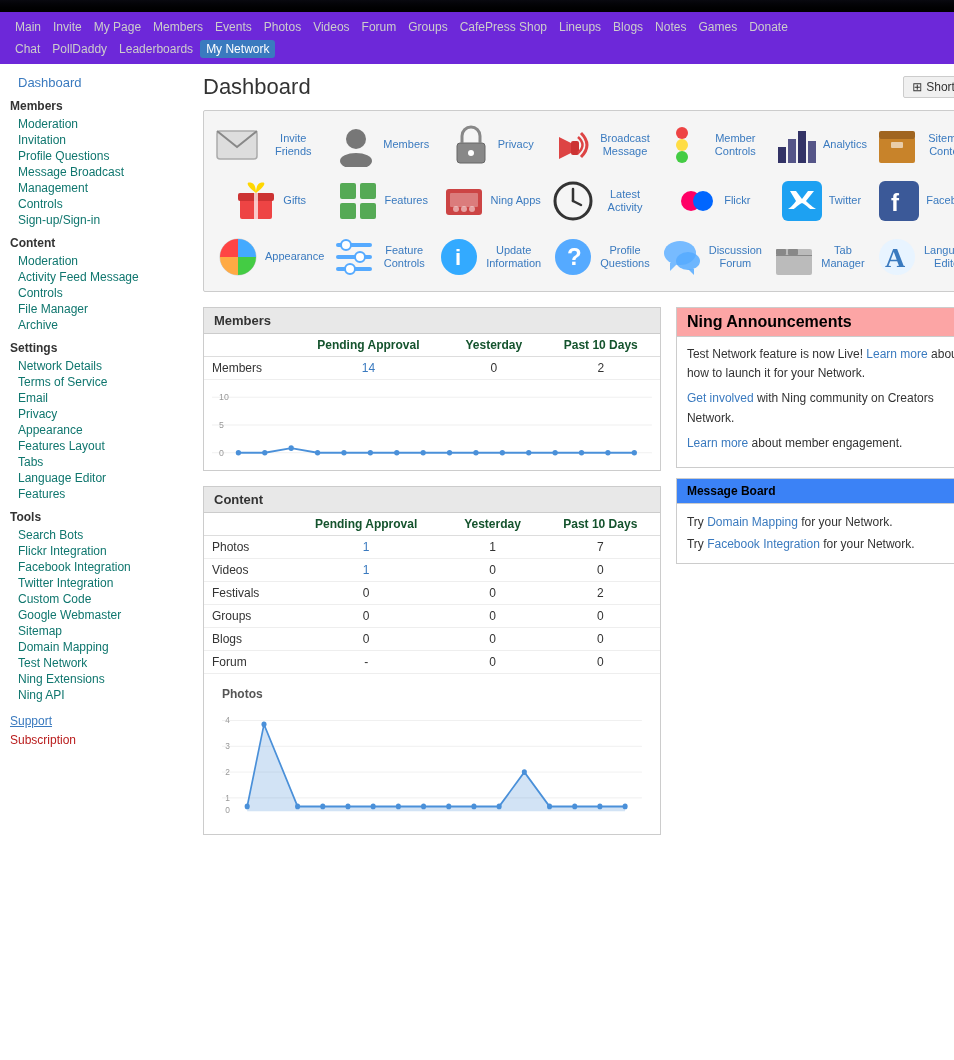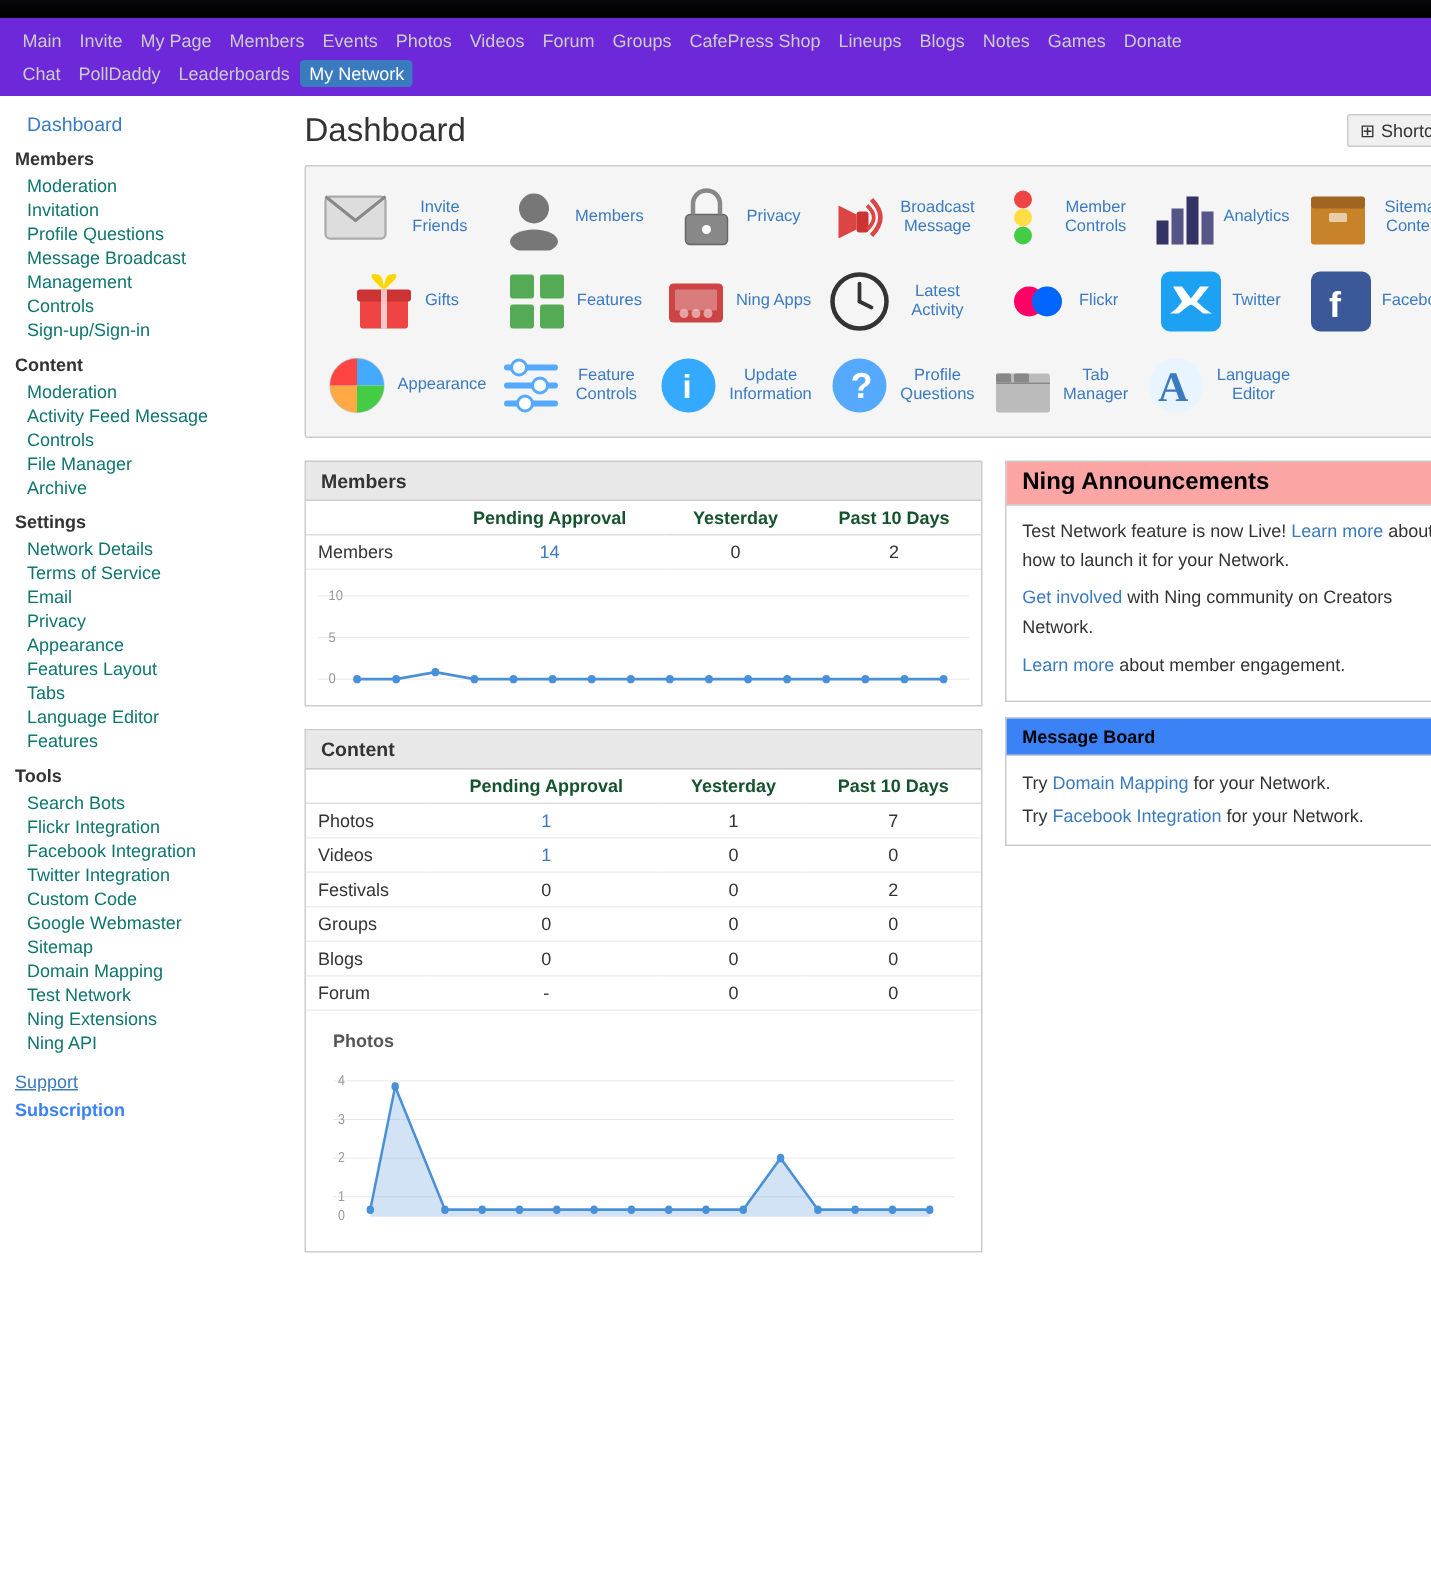--- a/index.html
+++ b/index.html
@@ -341,21 +341,21 @@
     <a href="#">Sitemap</a>
     <a href="#">Domain Mapping</a>
     <a href="#">Test Network</a>
     <a href="#">Ning Extensions</a>
     <a href="#">Ning API</a>
 
     <div style="margin-top:10px;">
       <a href="#" style="padding-left:0; font-weight:normal; color:#3a7abf;text-decoration:underline;">Support</a>
     </div>
     <div style="margin-top:3px;">
-      <a href="#" style="padding-left:0; font-weight:bold; color:#3b82f6;">Subscription</a>
+      <a href="#" style="padding-left:0; font-weight:normal; color:#b91c1c;">Subscription</a>
     </div>
   </div>
 
   <div class="main-content">
 
     <div class="page-title-row">
       <h1 class="page-title">Dashboard</h1>
       <button class="shortcuts-btn">
         <span>⊞</span>
         <span>Shortcuts</span>
@@ -596,20 +596,33 @@
             <div class="icon-img">
               <svg width="44" height="44" viewBox="0 0 44 44">
                   <circle cx="22" cy="22" r="18" fill="#5af"></circle>
                   <text x="16" y="30" font-size="24" font-weight="bold" fill="#fff" font-family="Arial">?</text>
                 </svg>
             </div>
             <span class="icon-label">Profile Questions</span>
           </a>
         </div>
 
+        <div class="icon-item">
+          <a href="#">
+            <div class="icon-img">
+              <svg width="44" height="44" viewBox="0 0 44 44">
+                  <ellipse cx="20" cy="18" rx="16" ry="12" fill="#7bf"></ellipse>
+                  <polygon points="10,28 10,36 18,28" fill="#7bf"></polygon>
+                  <ellipse cx="28" cy="26" rx="12" ry="9" fill="#5af" opacity="0.85"></ellipse>
+                  <polygon points="34,34 34,40 28,34" fill="#5af" opacity="0.85"></polygon>
+                </svg>
+            </div>
+            <span class="icon-label">Discussion Forum</span>
+          </a>
+        </div>
 
         <div class="icon-item">
           <a href="#">
             <div class="icon-img">
               <svg width="44" height="44" viewBox="0 0 44 44">
                   <rect x="4" y="14" width="36" height="26" rx="2" fill="#bbb"></rect>
                   <rect x="4" y="14" width="10" height="6" rx="1" fill="#888"></rect>
                   <rect x="16" y="14" width="10" height="6" rx="1" fill="#888"></rect>
                   <rect x="4" y="20" width="36" height="1" fill="#888"></rect>
                 </svg>

